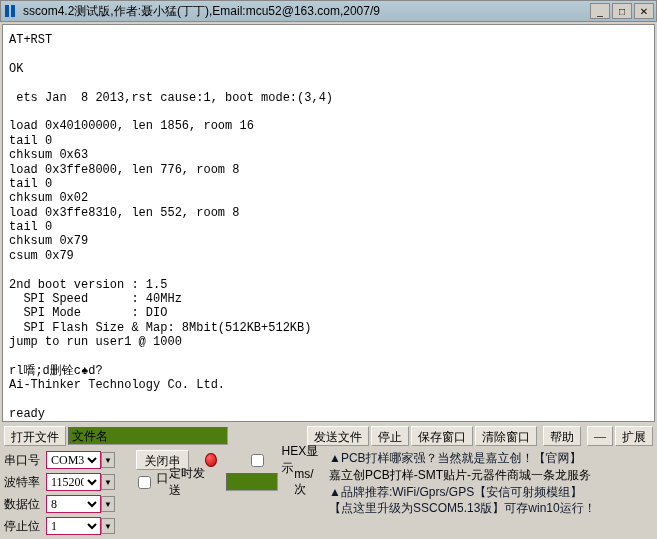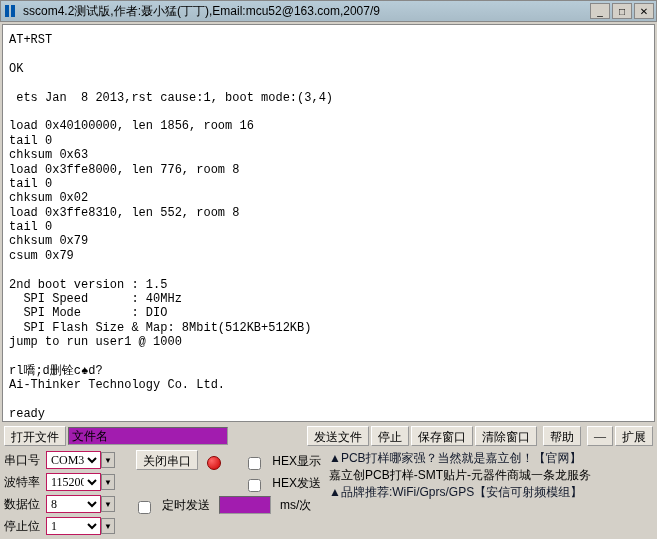--- a/index.html
+++ b/index.html
@@ -5,30 +5,30 @@
 * { box-sizing: border-box; margin: 0; padding: 0; }
 body { font-family: SimSun, "Microsoft YaHei", sans-serif; font-size: 12px; background: #d4d0c8; width: 657px; height: 539px; overflow: hidden; }
 .titlebar { height: 22px; background: linear-gradient(to bottom, #b8ccd8, #a8bcc8); display: flex; align-items: center; padding: 4px 2px; border: 1px solid #888; }
 .titlebar-icon { width: 16px; height: 16px; margin-right: 4px; }
 .titlebar-text { flex: 1; font-size: 12px; color: #000; }
 .titlebar-btns { display: flex; gap: 2px; }
 .win-btn { width: 20px; height: 16px; background: #d4d0c8; border: 1px solid #888; display: flex; align-items: center; justify-content: center; cursor: pointer; font-size: 10px; }
 .terminal { background: #fff; border: 1px solid #888; margin: 2px; height: 398px; padding: 8px 6px; font-family: "Courier New", SimSun, monospace; font-size: 12px; color: #000; overflow-y: scroll; white-space: pre; line-height: 1.2; position: relative; }
 .button-row { display: flex; gap: 2px; padding: 2px 4px; align-items: center; }
 .btn { background: #e8e4dc; border: 1px solid #999; border-top-color: #fff; border-left-color: #fff; padding: 2px 6px; font-size: 12px; cursor: pointer; height: 20px; font-family: SimSun; }
-.input-field { border: 1px solid #999; border-top-color: #666; border-left-color: #666; background: #a21caf; padding: 1px 3px; font-size: 12px; height: 18px; font-family: SimSun; }
+.input-field { border: 1px solid #999; border-top-color: #666; border-left-color: #666; background: #4d7c0f; padding: 1px 3px; font-size: 12px; height: 18px; font-family: SimSun; }
 .file-input { flex: 1; max-width: 160px; }
 .config-area { display: flex; padding: 2px 4px; gap: 4px; }
 .left-config { width: 128px; }
 .config-row { display: flex; align-items: center; margin-bottom: 2px; height: 20px; }
 .config-label { width: 42px; font-size: 12px; }
 .select { border: 1px solid #be185d; font-size: 12px; width: 55px; height: 18px; background: #fff; font-family: SimSun; }
 .dn-btn { width: 14px; height: 16px; font-size: 8px; background: #d4d0c8; border: 1px solid #888; cursor: pointer; }
 .mid-config { width: 185px; }
-.mid-row { display: flex; align-items: flex-end; margin-bottom: 2px; height: 20px; gap: 9px; }
+.mid-row { display: flex; align-items: center; margin-bottom: 2px; height: 20px; gap: 16px; }
 .rec-circle { width: 14px; height: 14px; border-radius: 50%; background: radial-gradient(circle at 30% 30%, #ff6666, #cc0000); border: 1px solid #800; }
 .chk { margin: 0 2px; }
 .right-info { flex: 1; font-size: 12px; padding: 0 4px; }
 .info-line { line-height: 1.4; }
 .blue-link { color: #0f172a; }
 .divider { width: 2px; }
 </style>
 </head>
 <body>
 
@@ -120,33 +120,29 @@
 
   <div class="mid-config">
     <div class="mid-row">
       <button class="btn">关闭串口</button>
       <div class="rec-circle"></div>
       <div style="flex:1"></div>
       <input type="checkbox" class="chk" style="">
       <span>HEX显示</span>
     </div>
     <div class="mid-row">
-      <div style="flex:1"></div>
-      <input type="checkbox" class="chk" style="">
-      <span>HEX发送</span>
-    </div>
-    <div class="mid-row">
       <input type="checkbox" class="chk" style="">
       <span>定时发送</span>
       <input class="input-field" style="width: 40px; padding-left: 47px;" value="100">
       <span>ms/次</span>
     </div>
     <div class="mid-row">
       
     </div>
   </div>
 
   <div class="right-info">
     <div class="info-line blue-link">▲PCB打样哪家强？当然就是嘉立创！【官网】</div>
     <div class="info-line">嘉立创PCB打样-SMT贴片-元器件商城一条龙服务</div>
     <div class="info-line blue-link">▲品牌推荐:WiFi/Gprs/GPS【安信可射频模组】</div>
+    <div class="info-line blue-link">【点这里升级为SSCOM5.13版】可存win10运行！</div>
   </div>
 </div>
 
 </body></html>

